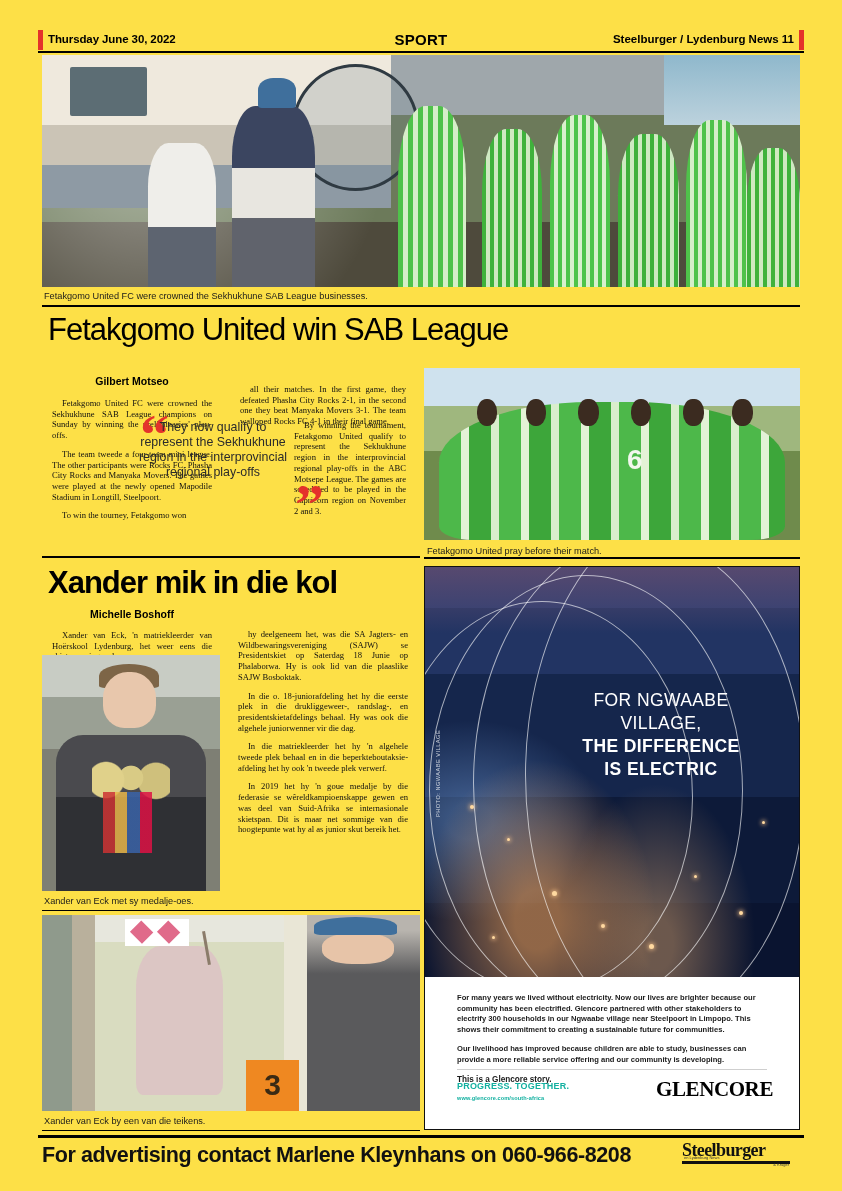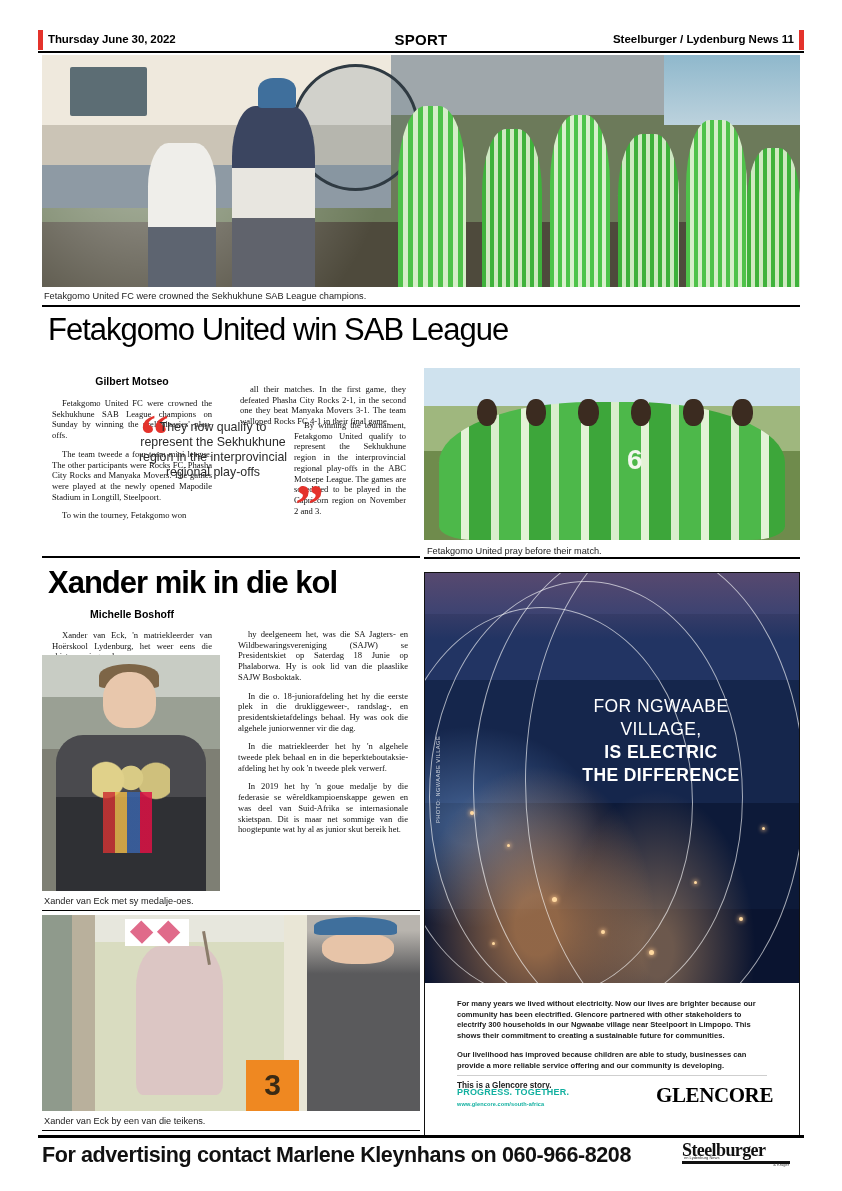--- a/index.html
+++ b/index.html
@@ -4,21 +4,21 @@
 <style>
   html, body {
     margin: 0;
     padding: 0;
     background: #7a7a7a;
   }
   .page {
     position: relative;
     width: 842px;
     height: 1191px;
-    background: #ffffff;
+    background: #fde047;
     overflow: hidden;
     font-family: "Liberation Sans", sans-serif;
     margin: 0 auto;
   }
 
   
   .masthead {
     position: absolute;
     left: 38px;
     top: 30px;
@@ -326,21 +326,20 @@
   #ad-block {
     position: absolute;
     left: 424px;
     top: 566px;
     width: 376px;
     height: 564px;
     background: #ffffff;
     border: 1px solid #111;
     box-sizing: border-box;
     overflow: hidden;
-    margin-top: 6px;
   }
   #ad-image {
     position: absolute;
     left: 0; top: 0; width: 374px; height: 410px;
     background:
       radial-gradient(ellipse at 30% 86%, rgba(255,170,90,0.55) 0 6%, rgba(0,0,0,0) 32%),
       radial-gradient(ellipse at 62% 92%, rgba(255,190,120,0.40) 0 5%, rgba(0,0,0,0) 30%),
       radial-gradient(ellipse at 12% 62%, rgba(140,190,255,0.35) 0 5%, rgba(0,0,0,0) 28%),
       linear-gradient(to bottom,
         #2d3f73 0 10%, #223463 10% 26%, #15264c 26% 56%, #0d1a39 56% 82%, #0a1430 82% 100%);
@@ -490,21 +489,21 @@
     <div class="p1"></div>
     <div class="p2"></div>
     <div class="head1"></div>
     <div class="g1"></div>
     <div class="g2"></div>
     <div class="g3"></div>
     <div class="g4"></div>
     <div class="g5"></div>
     <div class="g6"></div>
   </div>
-  <div class="caption" id="cap-team">Fetakgomo United FC were crowned the Sekhukhune SAB League champions.</div>
+  <div class="caption" id="cap-team">Fetakgomo United FC were crowned the Sekhukhune SAB League businesses.</div>
   <div class="cap-rule" id="rule-team"></div>
 
   <div class="headline" id="headline-1">Fetakgomo United win SAB League</div>
   <div class="byline" id="byline-1">Gilbert Motseo</div>
 
   <div class="col" id="a1-c1">
     <p class="first">Fetakgomo United FC were crowned the Sekhukhune SAB League champions on Sunday by winning the preliminaries' play-offs.</p>
     <p>The team tweede a four-team mini league. The other participants were Rocks FC, Phasha City Rocks and Manyaka Movers. The games were played at the newly opened Mapodile Stadium in Longtill, Steelpoort.</p>
     <p>To win the tourney, Fetakgomo won</p>
   </div>
@@ -588,22 +587,22 @@
       <div class="spark" style="left:84%; top:84%; width:4px; height:4px;"></div>
       <div class="spark" style="left:18%; top:90%; width:3px; height:3px;"></div>
       <div class="spark" style="left:90%; top:62%; width:3px; height:3px;"></div>
       <div class="arc" id="arc1"></div>
       <div class="arc" id="arc2"></div>
       <div class="arc" id="arc3"></div>
       <div class="arc" id="arc4"></div>
       <div id="ad-headline">
         <div>FOR NGWAABE</div>
         <div>VILLAGE,</div>
+        <div class="b">THE DIFFERENCE</div>
         <div class="b">IS ELECTRIC</div>
-        <div class="b">THE DIFFERENCE</div>
       </div>
       <div id="ad-credit">PHOTO: NGWAABE VILLAGE</div>
     </div>
 
     <div id="ad-body">
       <p>For many years we lived without electricity. Now our lives are brighter because our community has been electrified. Glencore partnered with other stakeholders to electrify 300 households in our Ngwaabe village near Steelpoort in Limpopo. This shows their commitment to creating a sustainable future for communities.</p>
       <p>Our livelihood has improved because children are able to study, businesses can provide a more reliable service offering and our community is developing.</p>
       <p class="tag">This is a Glencore story.</p>
     </div>
 

